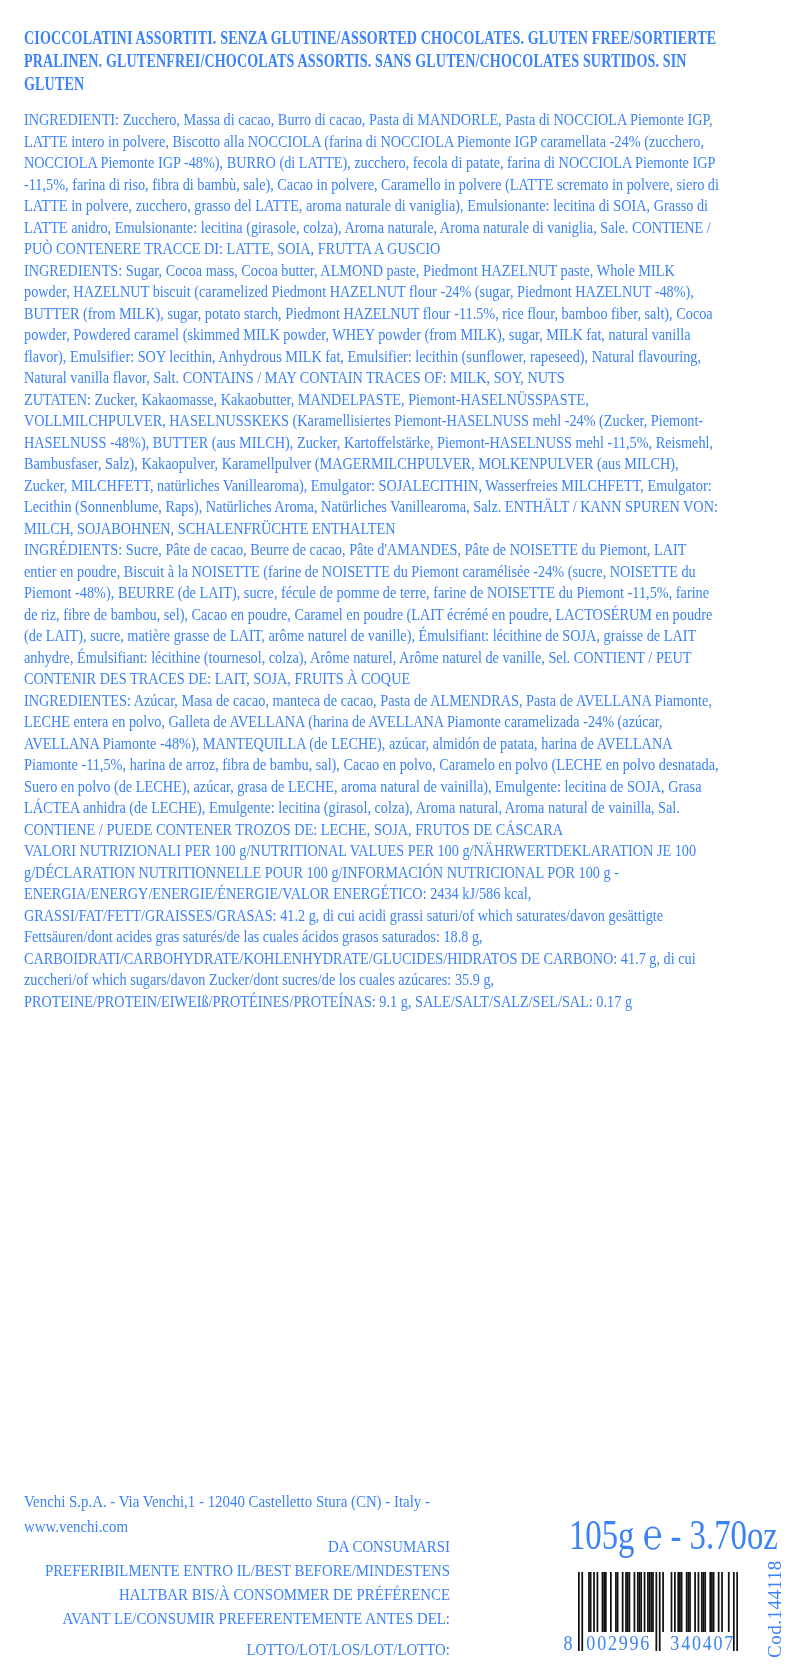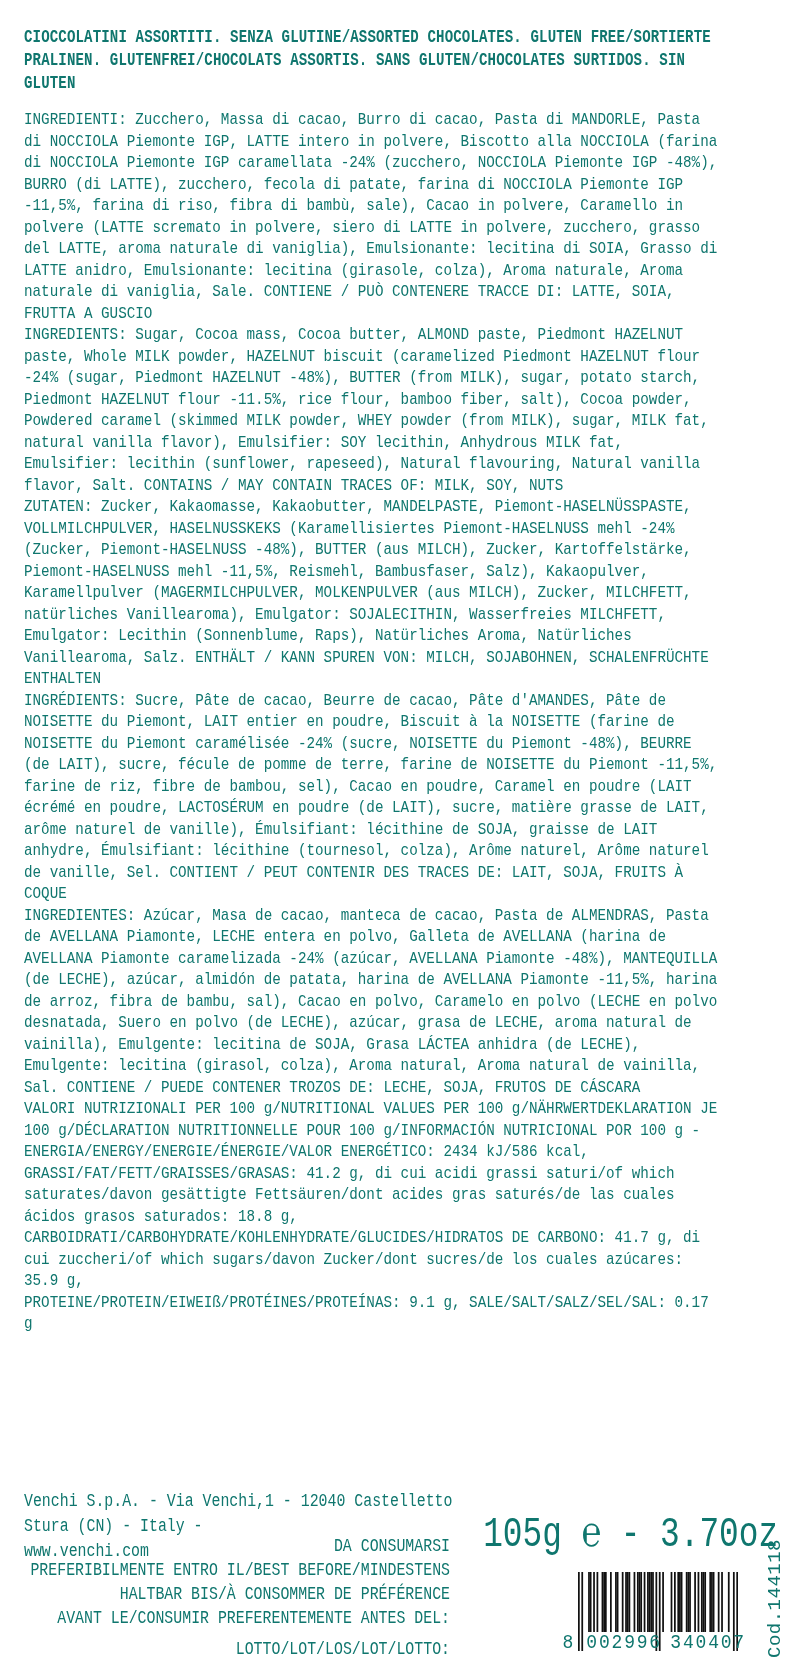--- a/index.html
+++ b/index.html
@@ -1,22 +1,22 @@
 <!DOCTYPE html>
 <html><head>
 <meta charset="utf-8">
 <style>
   html, body { margin: 0; padding: 0; background: #ffffff; }
   .page {
     position: relative;
     width: 800px;
     height: 1680px;
     background: #ffffff;
-    color: #0f766e;
-    font-family: Liberation Mono, monospace;
+    color: #3b82f6;
+    font-family: Liberation Serif, serif;
     overflow: hidden;
   }
   .main-col {
     position: absolute;
     left: 24px;
     top: 26px;
   }
   .title {
     width: 940px;
     transform: scaleX(0.74);

